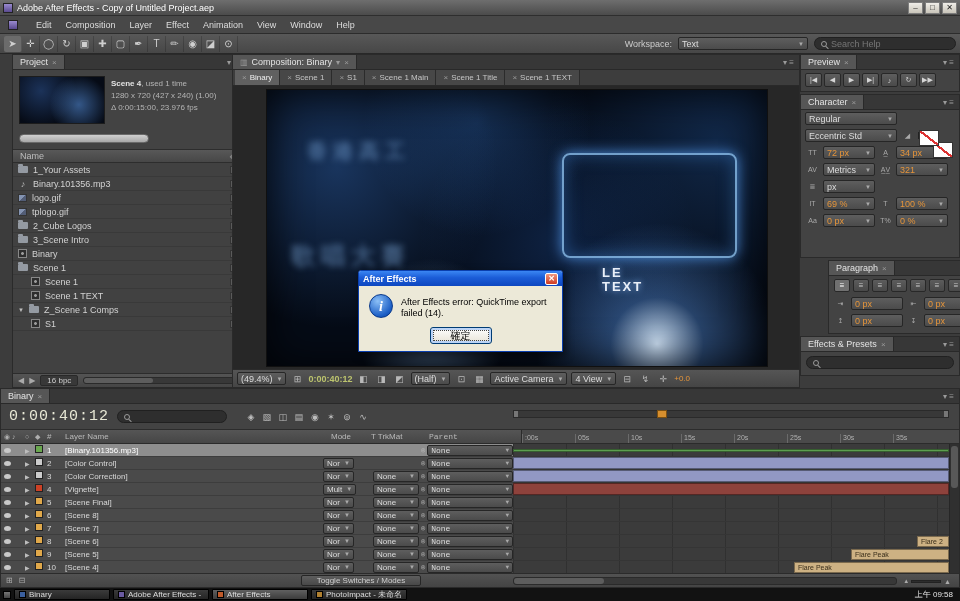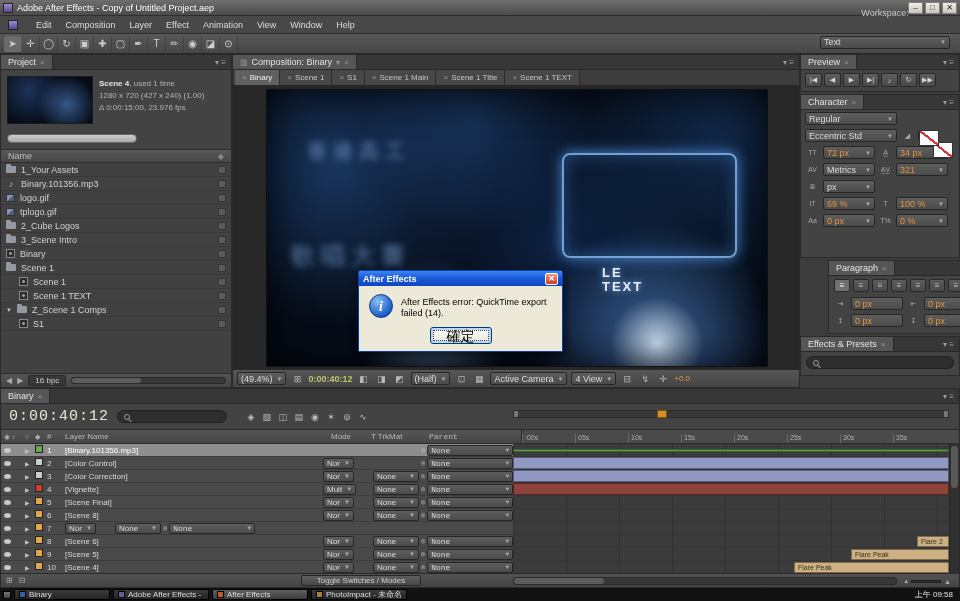--- a/index.html
+++ b/index.html
@@ -20,21 +20,21 @@
   .menubar { position:absolute; left:0; top:16px; right:0; height:18px; background:#484848;
     border-bottom:1px solid #2c2c2c; display:flex; align-items:center; gap:14px;
     padding:0 8px; color:#ddd; font-size:9px; }
 
   .toolbar { position:absolute; left:0; top:34px; right:0; height:20px;
     background:linear-gradient(#585858,#474747); border-bottom:1px solid #282828;
     display:flex; align-items:center; padding:0 4px; }
   .tool { width:18px; height:16px; display:flex; align-items:center; justify-content:center;
     color:#cfcfcf; font-size:10px; border-right:1px solid rgba(0,0,0,.18); }
   .tool.sel { background:#6b6b6b; border-radius:2px; }
-  .tb-right { margin-left:auto; display:flex; align-items:center; gap:18px;flex-direction:column; }
+  .tb-right { margin-left:auto; display:flex; align-items:center; gap:6px; }
 
   
   .panel { position:absolute; background:#434343; border:1px solid #2a2a2a;
     display:flex; flex-direction:column; }
   .ptabbar { height:15px; background:#373737; border-bottom:1px solid #292929;
     display:flex; align-items:stretch; flex:none; }
   .ptab { background:#565656; color:#e3e3e3; display:flex; align-items:center; gap:4px;
     padding:0 7px; border-right:1px solid #292929; font-size:9px; }
   .tx { color:#9a9a9a; font-size:8px; }
   .pmenu { margin-left:auto; color:#9a9a9a; font-size:8px; display:flex; align-items:center;
@@ -49,21 +49,21 @@
 
   .searchbox { background:#2e2e2e; border:1px solid #202020; border-radius:8px; height:13px;
     display:flex; align-items:center; gap:4px; padding:0 6px; }
   .searchbox input { background:transparent; border:0; outline:none; color:#ccc;
     font:9px "Liberation Sans",sans-serif; width:100%; }
   .mag { width:6px; height:6px; border:1px solid #999; border-radius:50%; position:relative; flex:none; }
   .mag::after { content:""; position:absolute; width:4px; height:1px; background:#999;
     right:-3px; bottom:-2px; transform:rotate(45deg); }
 
   
-  #project { left:0; top:54px; width:232px; height:334px; }
+  #project { left:12px; top:54px; width:232px; height:334px; }
   .pv { display:flex; gap:6px; padding:6px 6px 2px 6px; flex:none; }
   .pv-thumb { width:86px; height:48px; flex:none; border:1px solid #1c1c1c;
     background:radial-gradient(circle at 70% 60%, rgba(90,150,230,.55), transparent 45%),
                radial-gradient(circle at 25% 30%, rgba(60,110,190,.4), transparent 50%), #060b16; }
   .pv-info { font-size:8px; color:#b5b5b5; line-height:12px; padding-top:2px; }
   .pv-info b { color:#e3e3e3; font-weight:bold; }
   .pfield { margin:8px 6px 6px 6px; height:9px; width:130px; border-radius:5px;
     background:linear-gradient(#cfcfcf,#a8a8a8); border:1px solid #6a6a6a; }
   .namehdr { height:14px; background:linear-gradient(#585858,#474747); border-top:1px solid #2d2d2d;
     border-bottom:1px solid #2d2d2d; display:flex; align-items:center; padding:0 7px;
@@ -130,21 +130,21 @@
     text-align:center; font-weight:bold; }
   .xp-body { flex:1; display:flex; align-items:flex-start; gap:8px; padding:8px 8px 0 10px;
     color:#000; font-size:9px; }
   .xp-info { width:24px; height:24px; flex:none; border-radius:50%;
     background:radial-gradient(circle at 35% 28%, #8cc0f7, #1b5ec5 70%, #0d3f96);
     color:#fff; font-weight:bold; font-style:italic; text-align:center; line-height:24px;
     font-family:"Liberation Serif",serif; font-size:14px; border:1px solid #0a3a8c; }
   .xp-msg { padding-top:3px; line-height:11px; }
   .xp-foot { flex:none; display:flex; justify-content:center; padding:4px 0 7px 0; }
   .xp-btn { width:62px; height:17px; background:linear-gradient(#ffffff,#e7e3d6); color:#000;
-    border:1px solid #003c74; border-radius:3px; font-size:14px;
+    border:1px solid #003c74; border-radius:3px; font-size:10px;
     box-shadow:inset 0 0 0 2px #bcd4f6; outline:1px dotted #444; outline-offset:-4px; }
 
   
   .rpanel { left:800px; width:160px; }
   #preview { top:54px; height:38px; }
   .pbtns { display:flex; gap:2px; padding:3px 4px; }
   .pbtn { min-width:17px; height:14px; background:linear-gradient(#5e5e5e,#4a4a4a);
     border:1px solid #282828; border-radius:2px; color:#d5d5d5; font-size:7px;
     display:flex; align-items:center; justify-content:center; padding:0 2px; }
   #character { top:94px; height:164px; }
@@ -840,20 +840,21 @@
           </span>
       </div>
 
       <div class="trow">
         <span class="c-av">
             <span class="avdot"></span>
           </span>
         <span class="c-exp"><span class="exp">▶</span></span>
         <span class="c-color"><i class="sw" style="background: rgb(224, 168, 74);"></i></span>
         <span class="c-num">7</span>
+        <span class="c-name">[Scene 7]</span>
         <span class="c-mode"><span class="dd sm">
               <span>Nor</span>
               <span class="arr">▼</span>
             </span></span>
         <span class="c-tt"><span class="dd sm" style="width:46px;margin-left:10px">
               <span>None</span>
               <span class="arr">▼</span>
             </span></span>
         <span class="c-parent">
             <span class="whip">◎</span>

